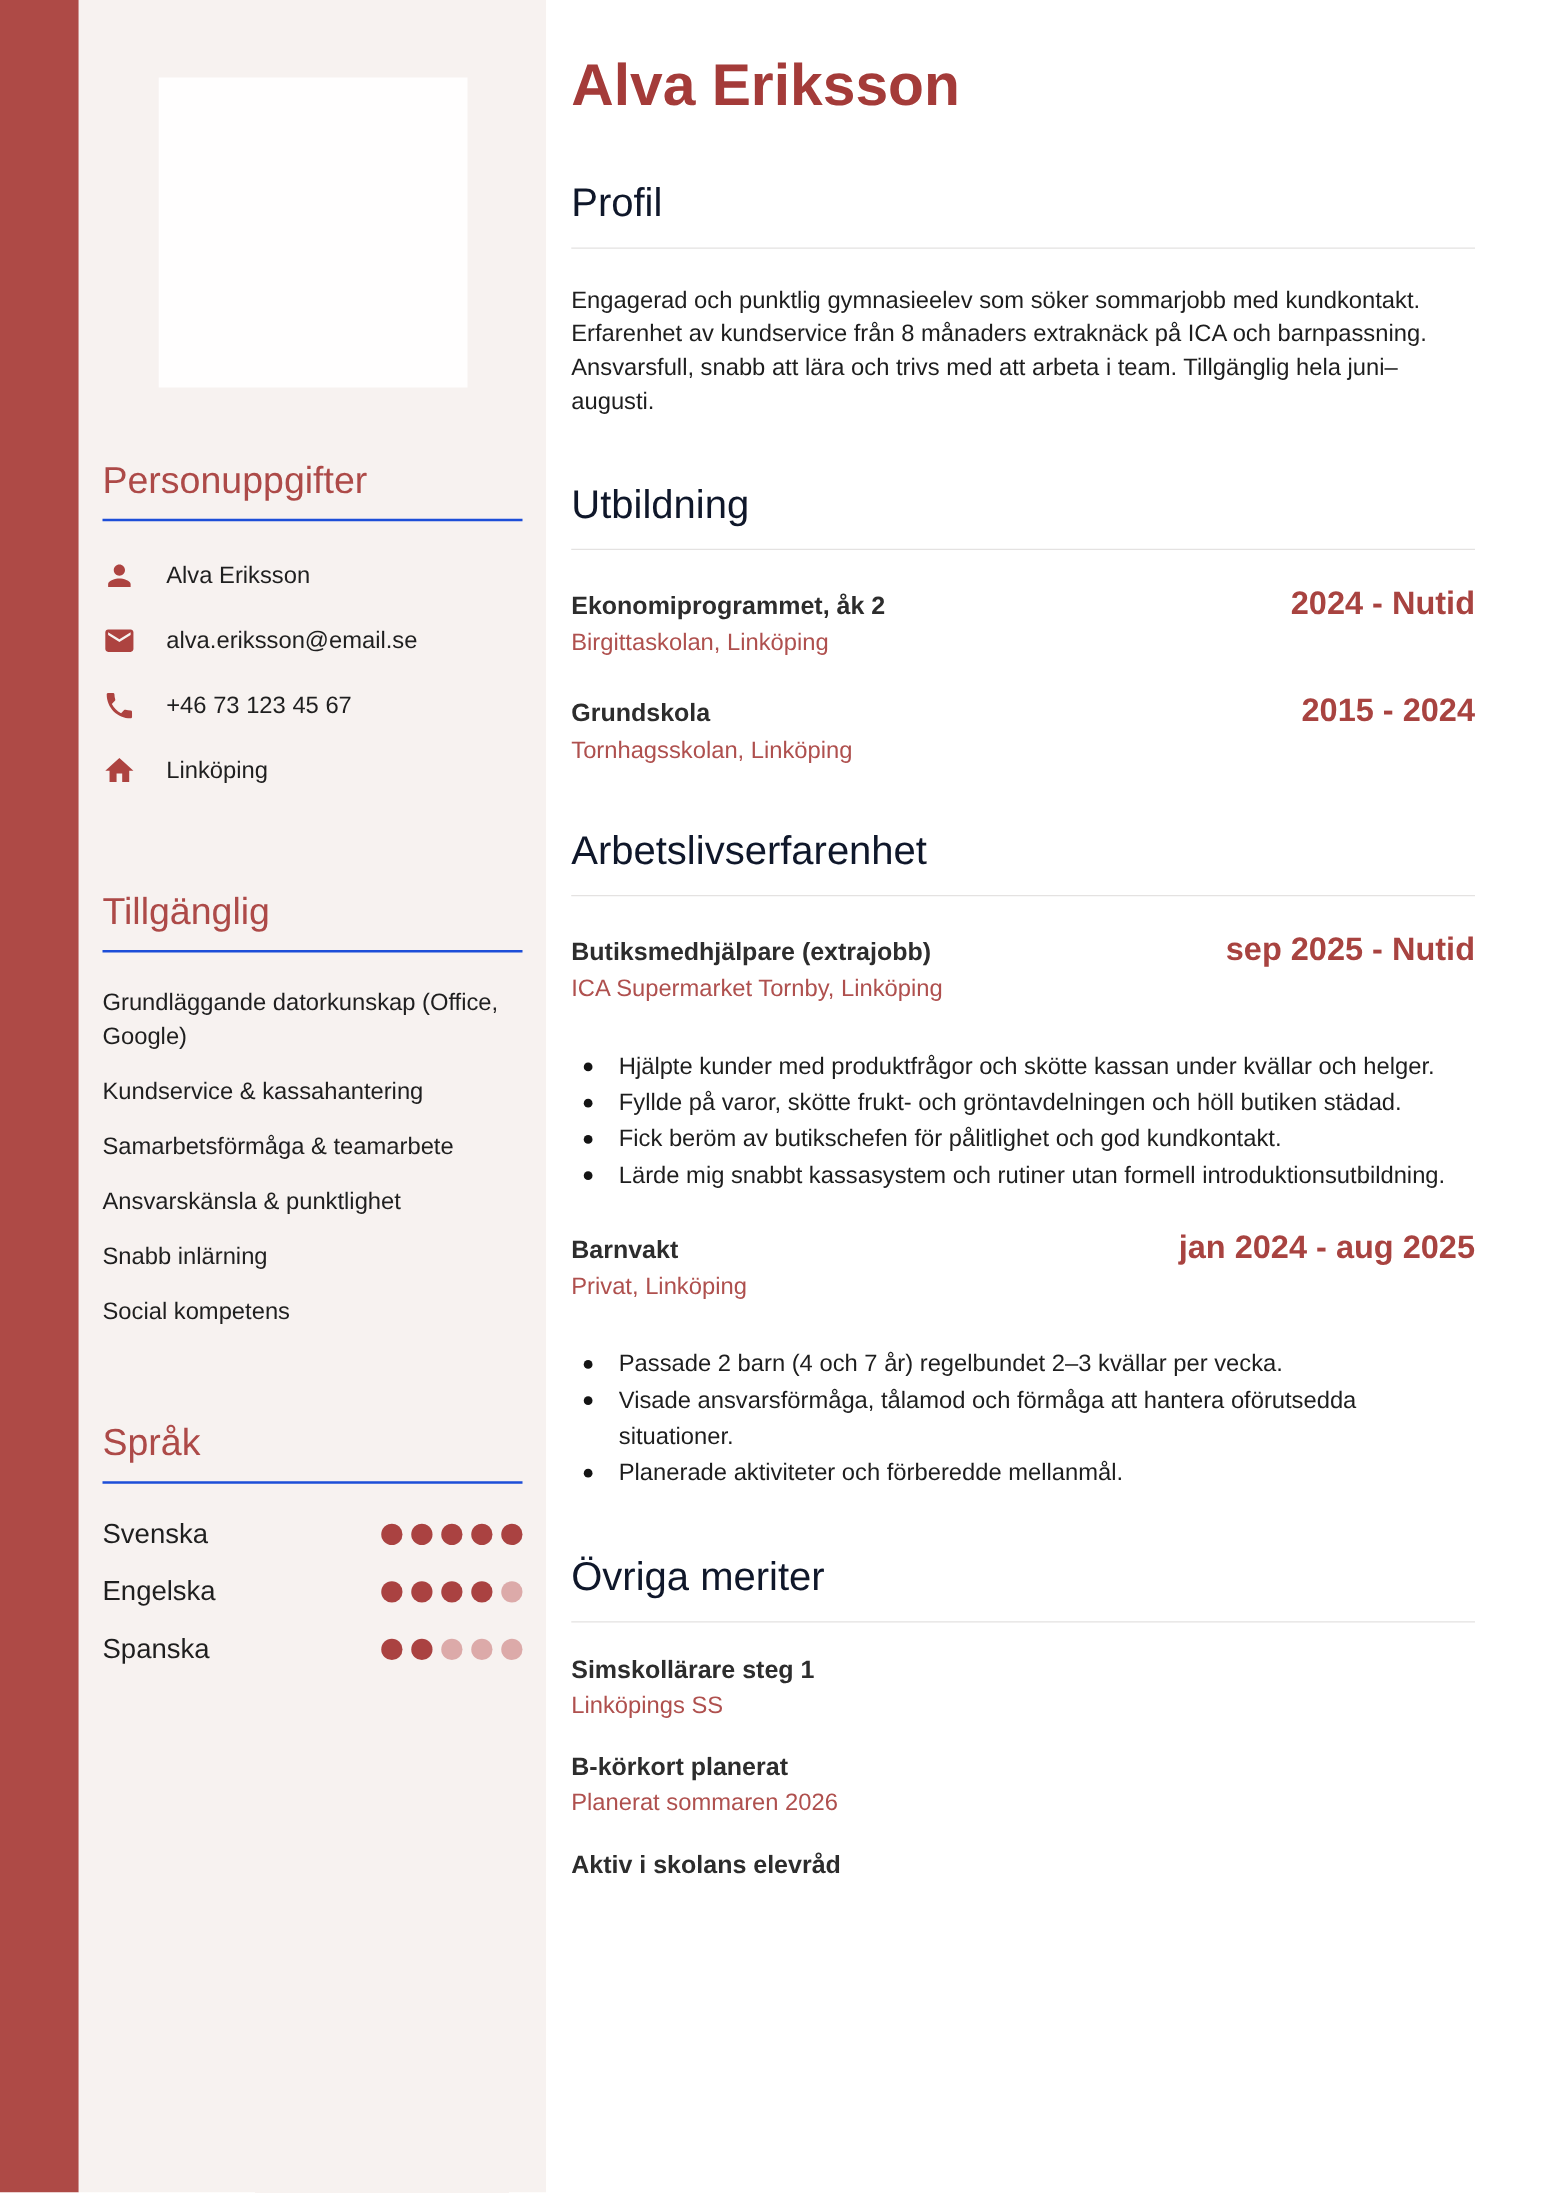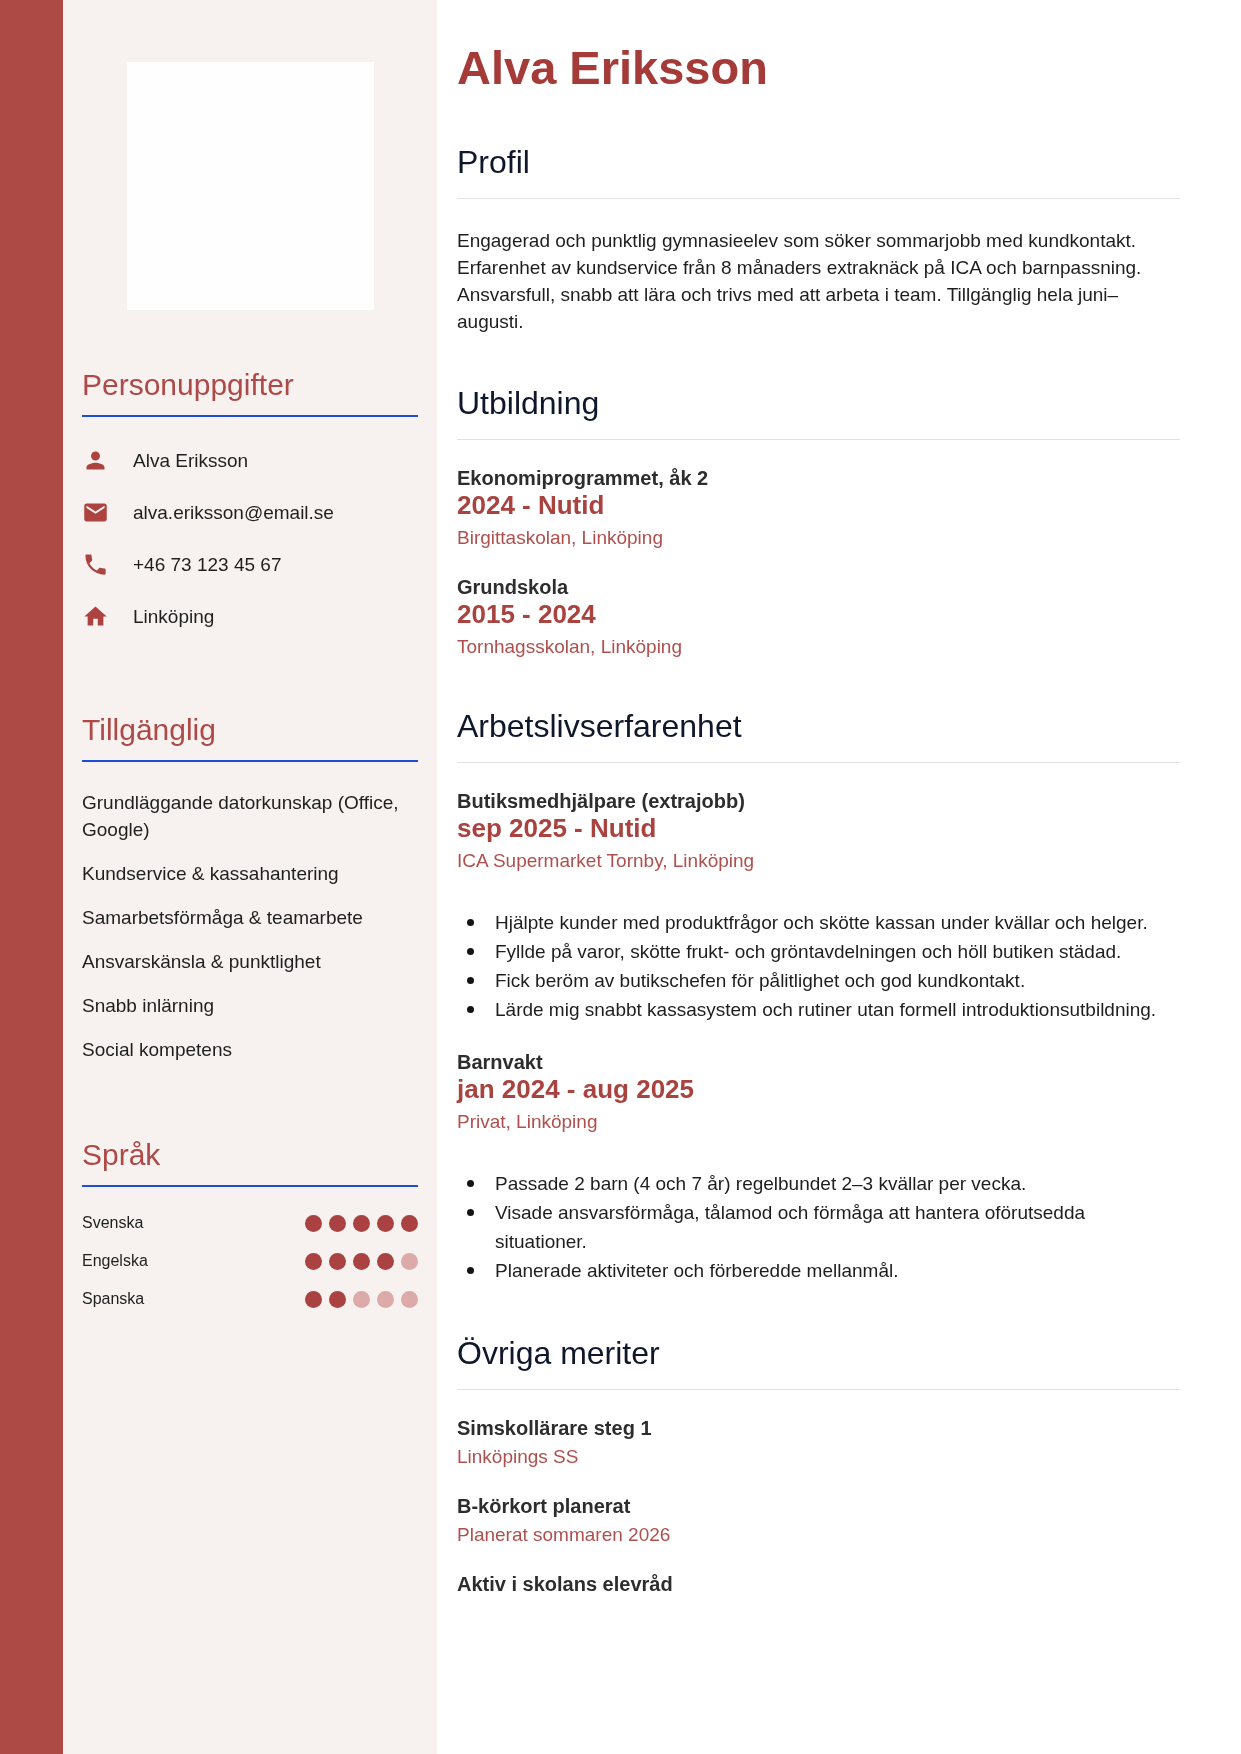--- a/index.html
+++ b/index.html
@@ -20,34 +20,34 @@
   .contact-item{display:flex;align-items:center;margin-bottom:25px;}
   .contact-item .cicon{width:27px;height:27px;flex:0 0 27px;margin-right:24px;}
   .contact-item .cicon svg{width:27px;height:27px;fill:#ad4340;display:block;}
   .contact-item .ctext{font-size:19px;color:#1f1f1f;}
 
   .skill-list{margin-top:27px;}
   .skill-item{font-size:19px;line-height:27px;color:#1f1f1f;margin-bottom:17px;}
 
   .lang-list{margin-top:27px;}
   .lang-row{display:flex;justify-content:space-between;align-items:center;margin-bottom:20px;}
-  .lang-name{font-size:16px;color:#1f1f1f;}
+  .lang-name{font-size:22px;color:#1f1f1f;}
   .dots{display:flex;gap:7px;}
   .dot{width:17px;height:17px;border-radius:50%;background:#dcaaa9;display:inline-block;}
   .dot.filled{background:#aa4241;}
 
   
   .main{flex:1;background:#fff;box-sizing:border-box;padding:42px 61px 0 20px;}
   .name{font-size:47px;line-height:52px;font-weight:700;color:#a43b39;margin:0;}
   .main-heading{font-size:32px;font-weight:400;color:#0f172a;margin:50px 0 0;
                 padding-bottom:17px;border-bottom:1px solid #e4e2e1;}
   .profile-text{font-size:19px;line-height:27px;color:#1e1e1e;margin:28px 0 0;max-width:722px;}
 
   .entry{margin-top:27px;}
-  .entry-head{display:flex;justify-content:space-between;align-items:baseline;flex-direction:column;}
+  .entry-head{display:flex;justify-content:space-between;align-items:baseline;}
   .entry-title{font-size:20px;font-weight:700;color:#2d2d2d;}
   .entry-period{font-size:26px;font-weight:700;color:#a84340;white-space:nowrap;}
   .entry-org{font-size:19px;color:#af504e;margin-top:6px;}
   .entry-org:empty{display:none;}
 
   .bullets{list-style:none;margin:36px 0 14px;padding:0;}
   .bullets li{position:relative;padding-left:38px;font-size:19px;line-height:29px;
               color:#1e1e1e;max-width:700px;}
   .bullets li::before{content:"";position:absolute;left:10px;top:11px;width:7px;height:7px;
               border-radius:50%;background:#141414;}

